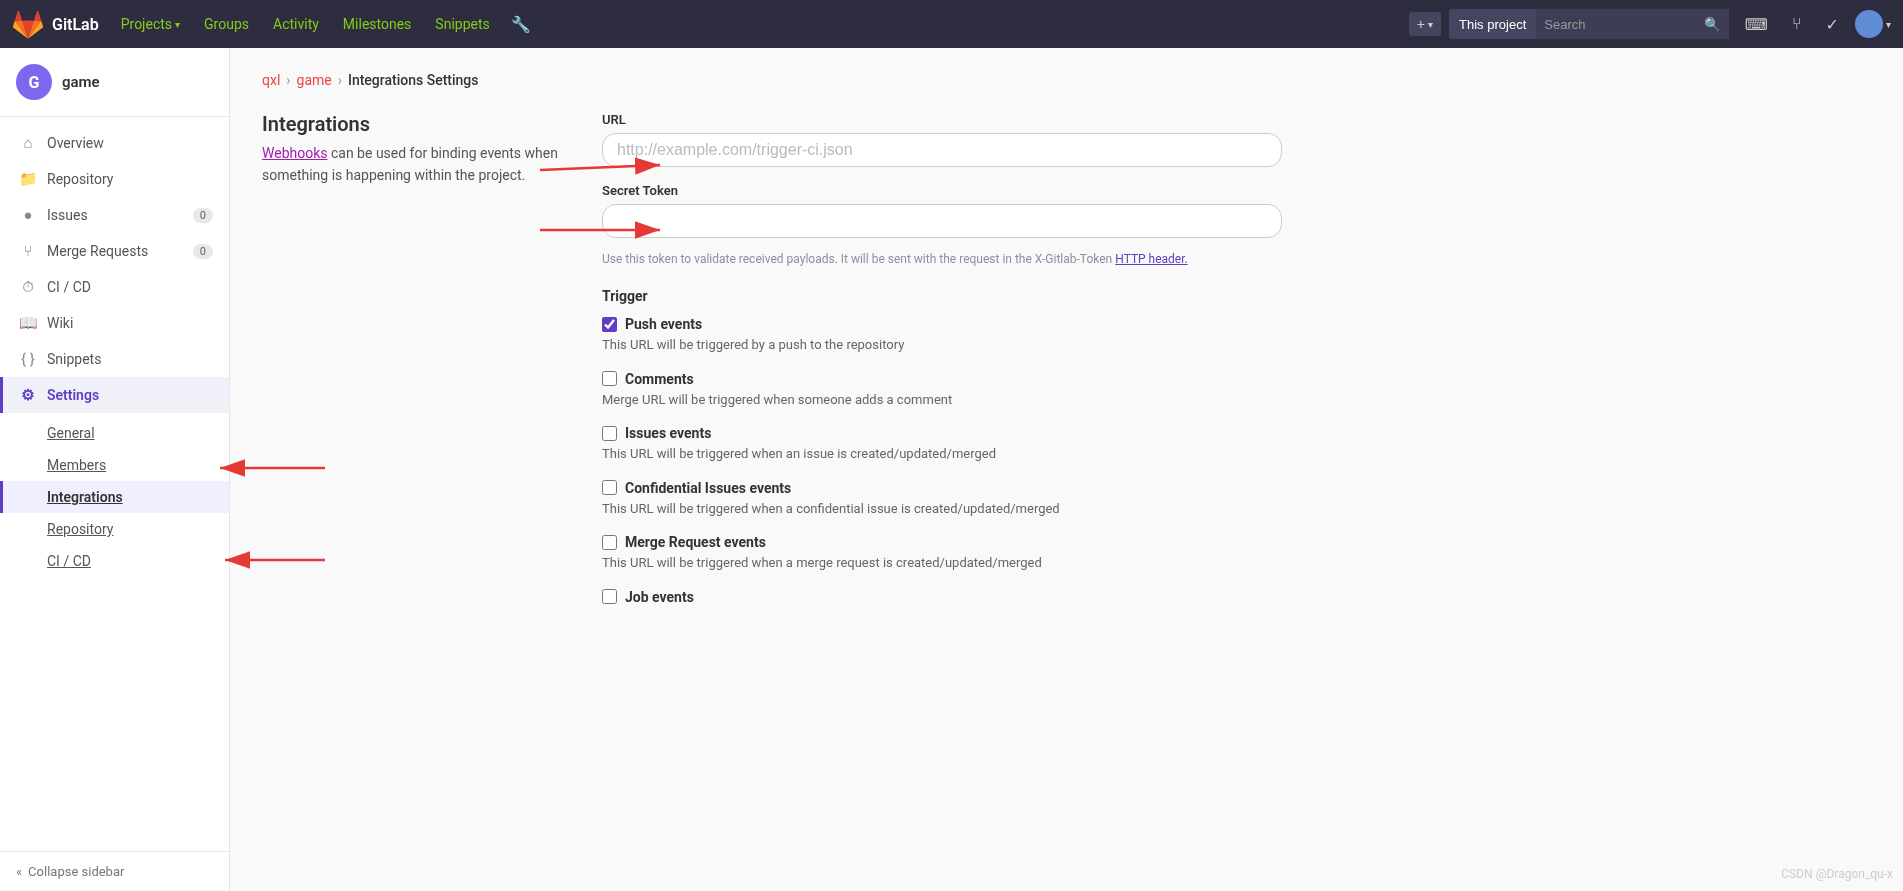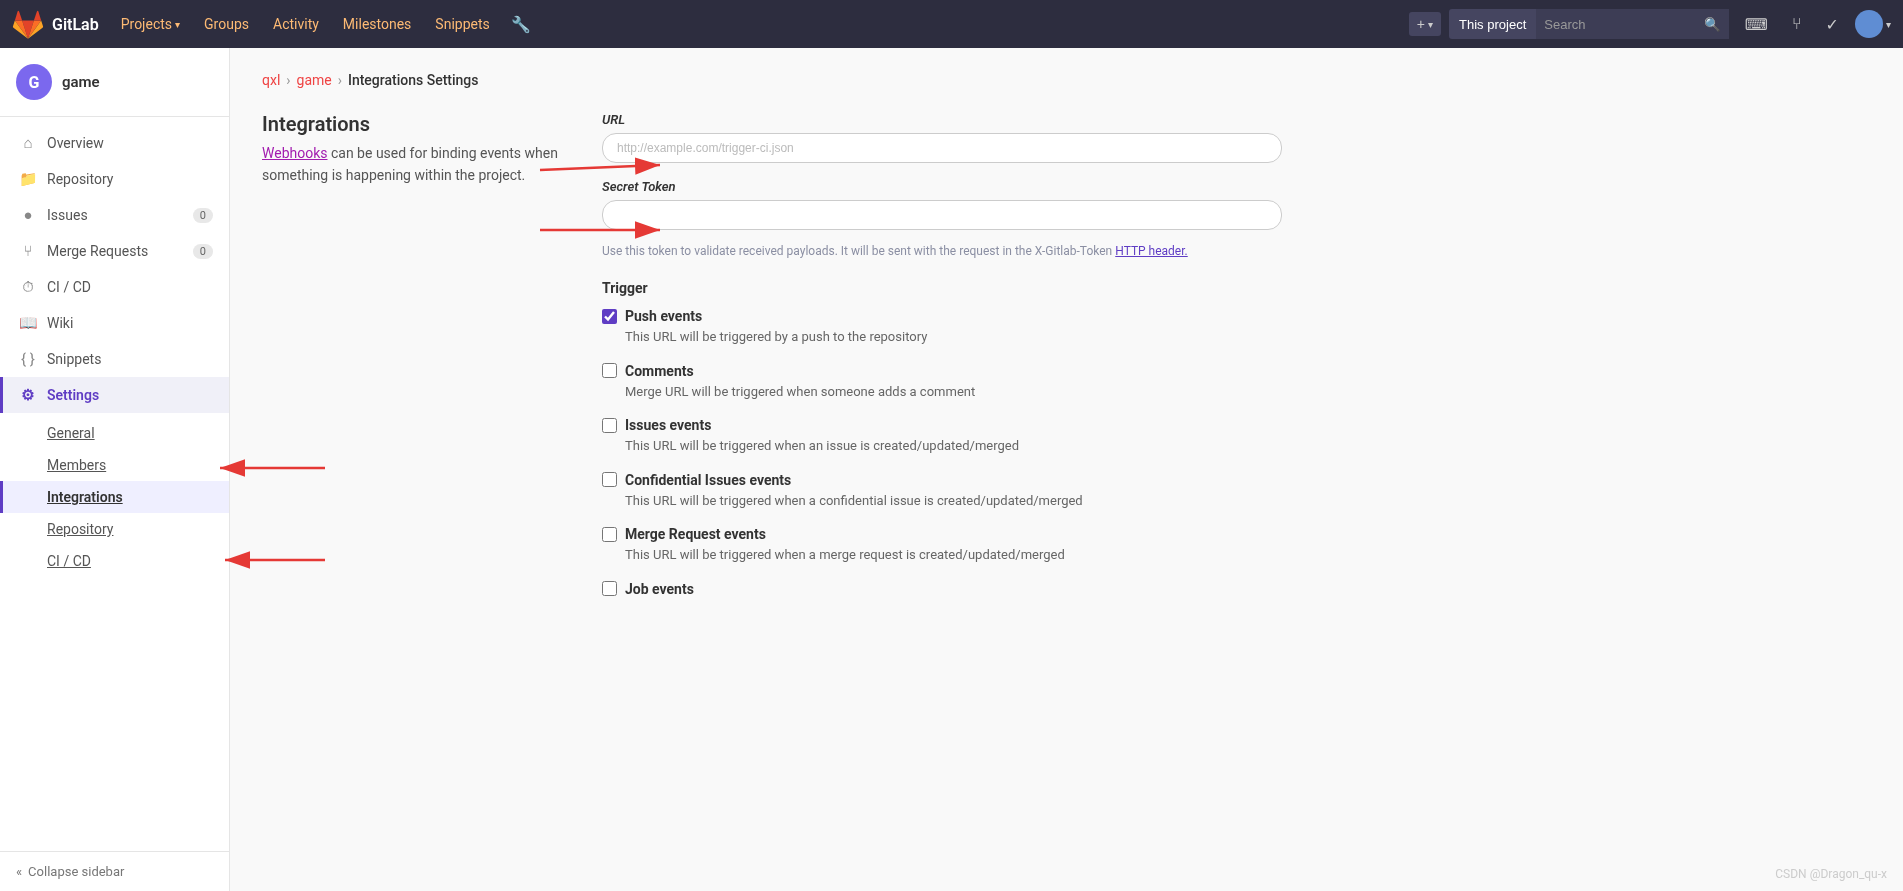--- a/index.html
+++ b/index.html
@@ -26,21 +26,21 @@
     .topnav-logo svg {
       width: 32px; height: 32px;
     }
     .topnav-nav {
       display: flex;
       align-items: center;
       gap: 4px;
       flex: 1;
     }
     .topnav-nav a {
-      color: #fdba74;
+      color: #84cc16;
       text-decoration: none;
       padding: 4px 10px;
       border-radius: 3px;
       font-size: 14px;
       display: flex;
       align-items: center;
       gap: 3px;
     }
     .topnav-right {
       display: flex;
@@ -273,29 +273,28 @@
       color: #a21caf;
     }
 
     .form-label {
       display: block;
       font-size: 13px;
       font-weight: 600;
       color: #333;
       margin-bottom: 6px;
       margin-top: 16px;
-      font-style: italic;
     }
     .form-label:first-child { margin-top: 0; }
     .form-input {
       width: 100%;
       border: 1px solid #ccc;
       border-radius: 14px;
       padding: 7px 14px;
-      font-size: 12px;
+      font-size: 16px;
       color: #333;
       outline: none;
       background: #fff;
     }
     .form-input::placeholder { color: #bbb; }
     .form-hint {
       font-size: 12px;
       color: #8b8fa3;
       margin-top: 6px;
       line-height: 1.5;
@@ -327,21 +326,20 @@
       accent-color: #5f3dc4;
     }
     .trigger-label {
       font-weight: 700;
       font-size: 14px;
       color: #333;
     }
     .trigger-desc {
       font-size: 13px;
       color: #666;
-      margin-left: 23px;
       line-height: 1.5;
     }
 
     .settings-sub-nav {
       padding: 4px 0 8px 0;
     }
   </style>
 </head>
 <body>
 
@@ -538,21 +536,21 @@
           <div class="trigger-item">
             <div class="trigger-checkbox-row">
               <input type="checkbox" style="">
               <span class="trigger-label">Job events</span>
             </div>
           </div>
         </div>
       </div>
     </div>
 
-    <div style="position:fixed;bottom:10px;right:16px;font-size:12px;color:#ccc;">CSDN @Dragon_qu-x</div>
+    <div style="position:fixed;bottom:10px;right:10px;font-size:12px;color:#ccc;">CSDN @Dragon_qu-x</div>
   </main>
 </div>
 
 <svg style="position:fixed;top:0;left:0;width:100%;height:100%;pointer-events:none;z-index:50;" xmlns="http://www.w3.org/2000/svg">
 
   <defs>
     <marker id="arrowhead" markerWidth="10" markerHeight="7" refX="10" refY="3.5" orient="auto">
       <polygon points="0 0, 10 3.5, 0 7" fill="#e53935"></polygon>
     </marker>
   </defs>

